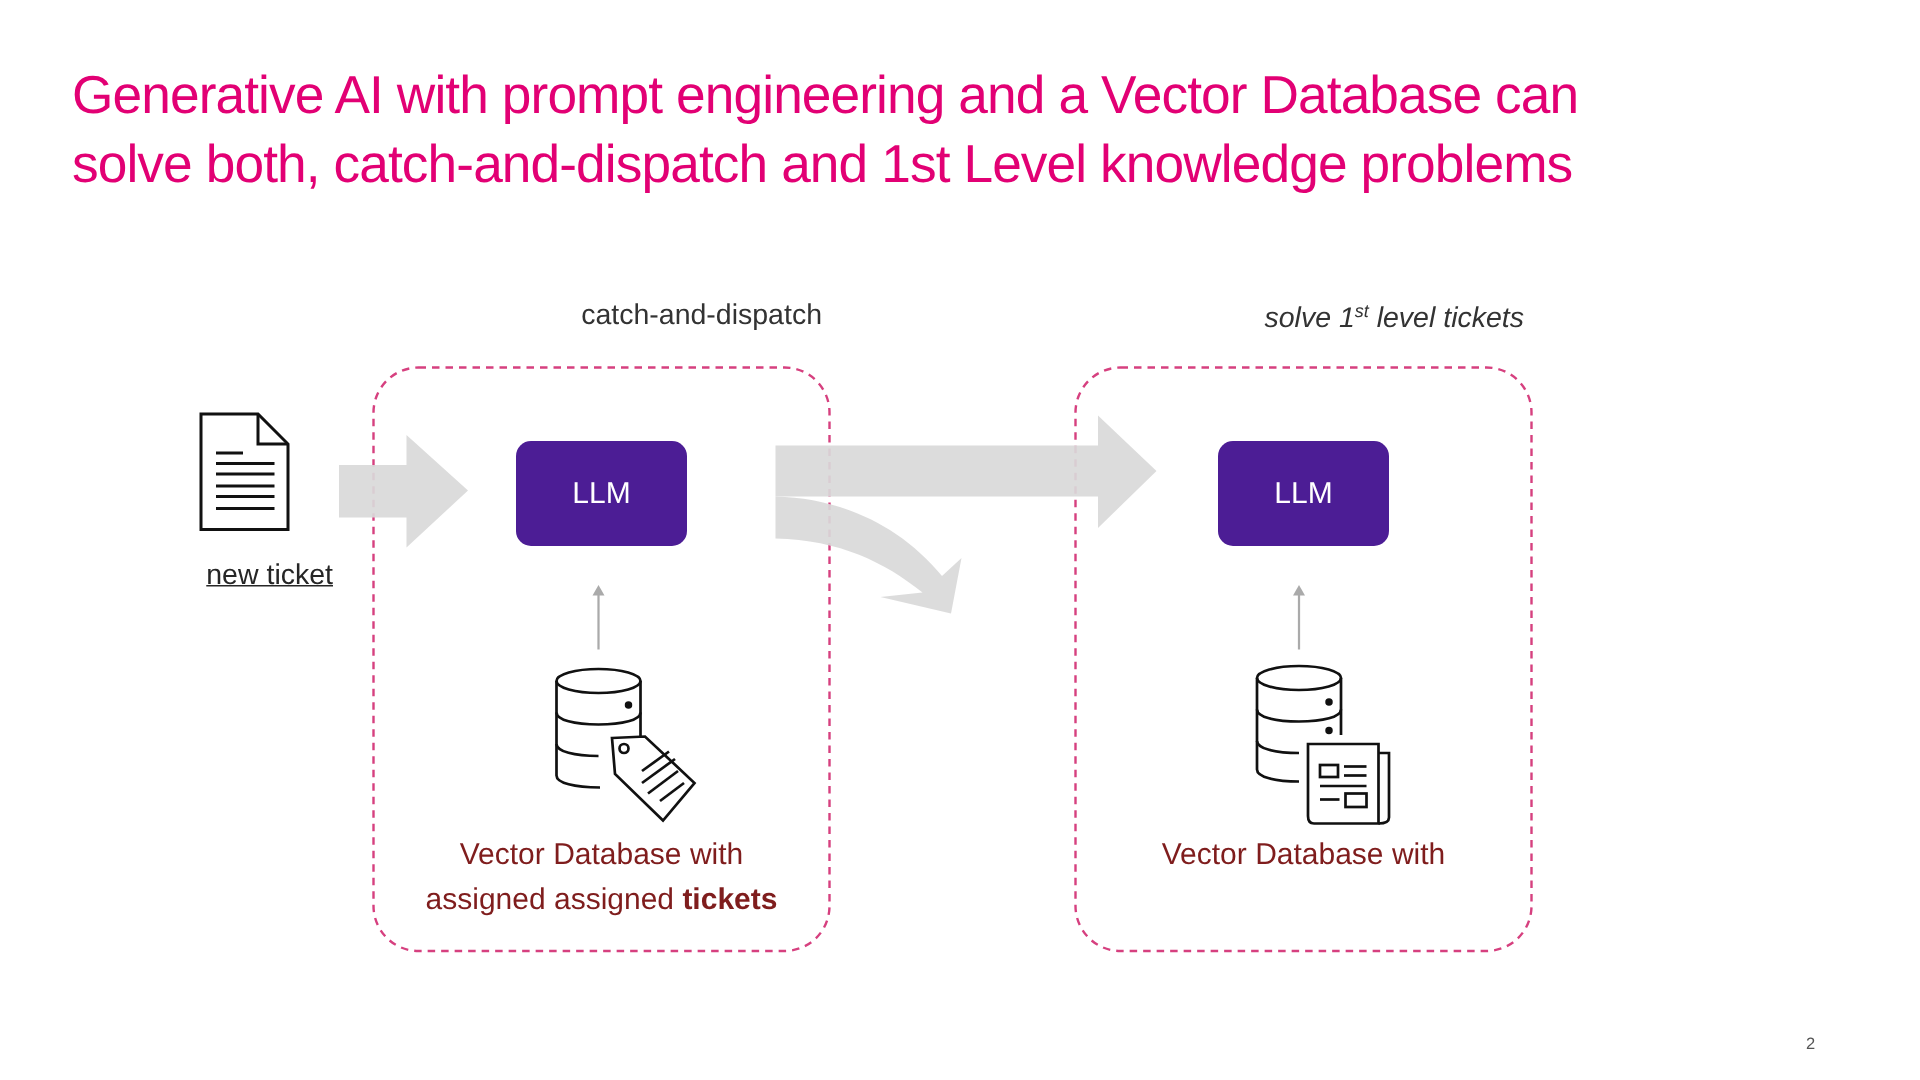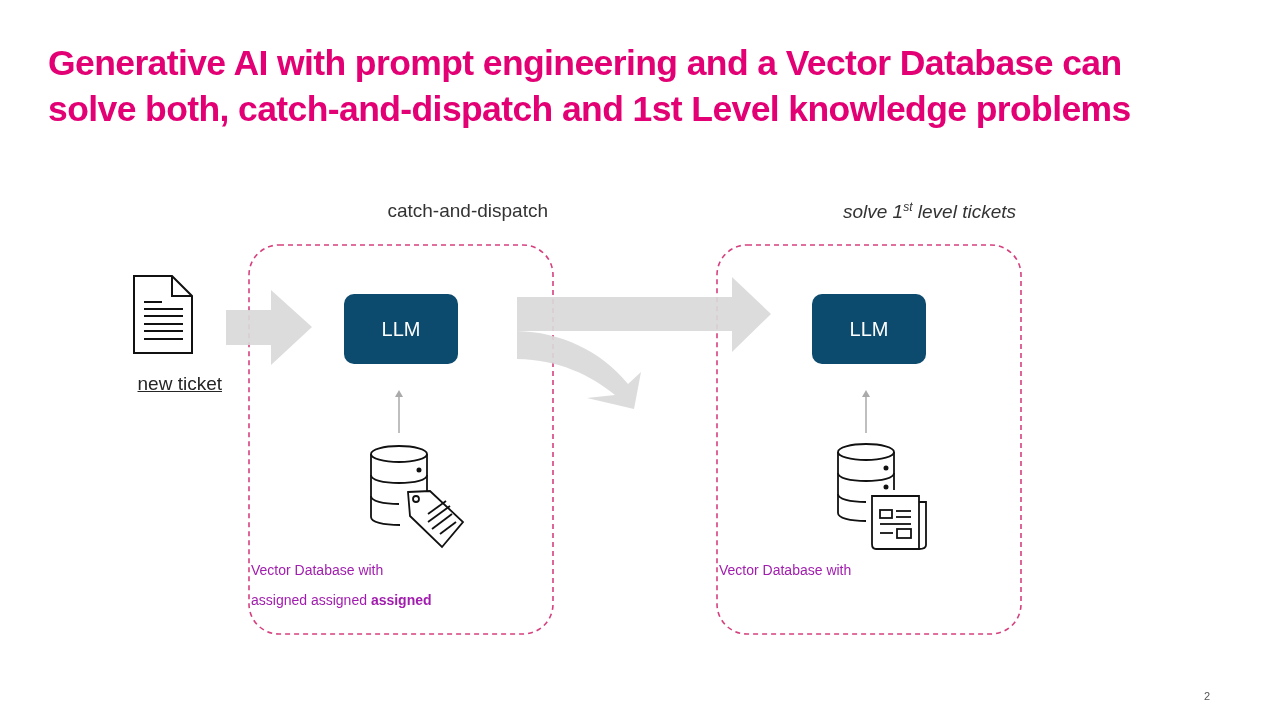--- a/index.html
+++ b/index.html
@@ -1,23 +1,23 @@
 <!DOCTYPE html>
 <html><head>
 <meta charset="utf-8">
 <style>
   html, body { margin:0; padding:0; background:#ffffff; }
   body { width:1280px; height:720px; position:relative; overflow:hidden; font-family:"Liberation Sans", sans-serif; }
-  .title { position:absolute; left:48px; top:40px; width:1200px; color:#e20074; font-weight:bold; font-size:35.5px; line-height:46px; letter-spacing:-0.6px; margin:0; }
+  .title { position:absolute; left:48px; top:40px; width:1200px; color:#e20074; font-weight:normal; font-size:35.5px; line-height:46px; letter-spacing:-0.6px; margin:0; }
   .title div { white-space:nowrap; }
   svg.canvas { position:absolute; left:0; top:0; }
   .lbl { position:absolute; color:#262626; font-size:19px; text-align:right; white-space:nowrap; }
   .section-label { color:#333; }
-  .llm { position:absolute; width:114px; height:70px; background:#0c4a6e; border-radius:10px; color:#fff; font-size:20px; display:flex; align-items:center; justify-content:center; }
-  .caption { position:absolute; width:300px; font-size:14px; line-height:30px; color:#a21caf; }
+  .llm { position:absolute; width:114px; height:70px; background:#4c1d95; border-radius:10px; color:#fff; font-size:20px; display:flex; align-items:center; justify-content:center; }
+  .caption { position:absolute; width:300px; text-align:center; font-size:20px; line-height:30px; color:#7f1d1d; }
   .caption b { font-weight:bold; }
   .pagenum { position:absolute; left:1204px; top:690px; font-size:11px; color:#555; }
 </style>
 </head>
 <body>
 
 <h1 class="title">
   <div>Generative AI with prompt engineering and a Vector Database can</div>
   <div>solve both, catch-and-dispatch and 1st Level knowledge problems</div>
 </h1>
@@ -90,19 +90,19 @@
 <div class="lbl" style="left:104px; top:373px; width:118px;text-decoration:underline;">new ticket</div>
 
 <div class="lbl section-label" style="left:248px; top:200px; width:300px;">catch-and-dispatch</div>
 <div class="lbl section-label" style="left:716px; top:200px; width:300px;font-style:italic;"><span>solve 1</span><sup style="font-size:12px;">st</sup><span> level tickets</span></div>
 
 <div class="llm" style="left:344px; top:294px;">LLM</div>
 <div class="llm" style="left:812px; top:294px;">LLM</div>
 
 <div class="caption" style="left:251px; top:555px;">
   <div>Vector Database with</div>
-  <div><span>assigned assigned </span><b>assigned</b></div>
+  <div><span>assigned assigned </span><b>tickets</b></div>
 </div>
 <div class="caption" style="left:719px; top:555px;">
   <div>Vector Database with</div>
 </div>
 
 <div class="pagenum">2</div>
 
 </body></html>

